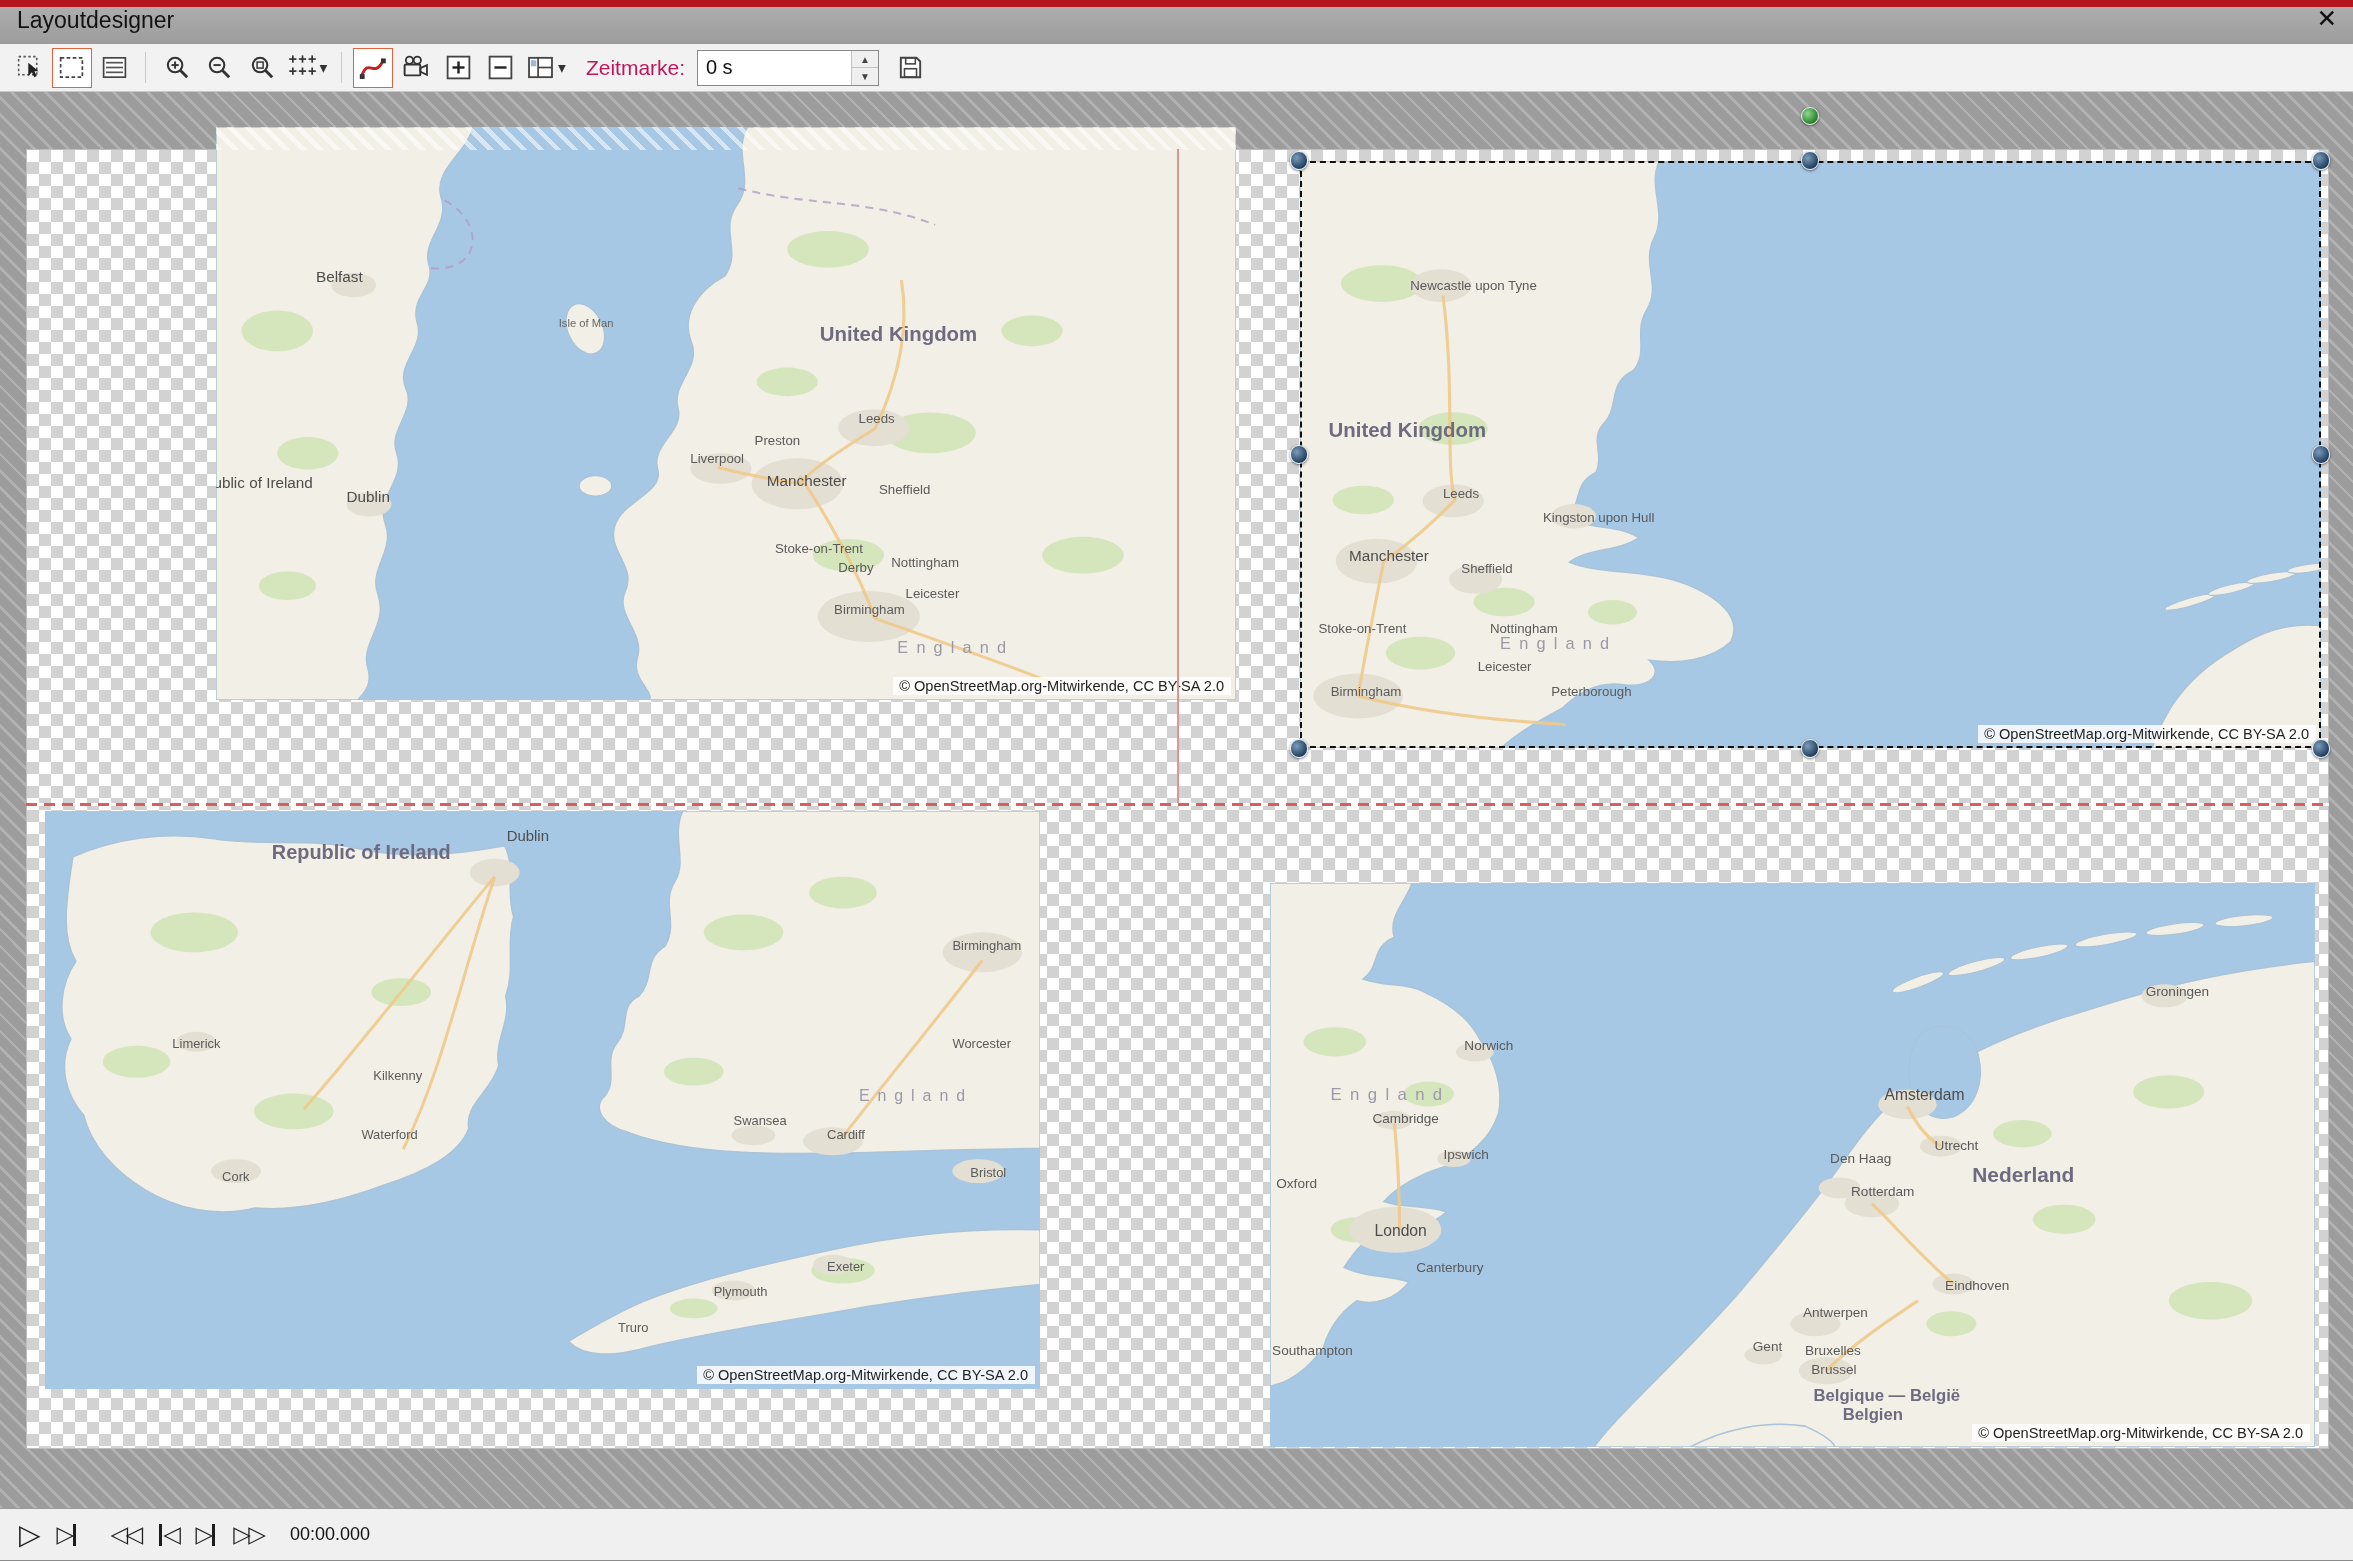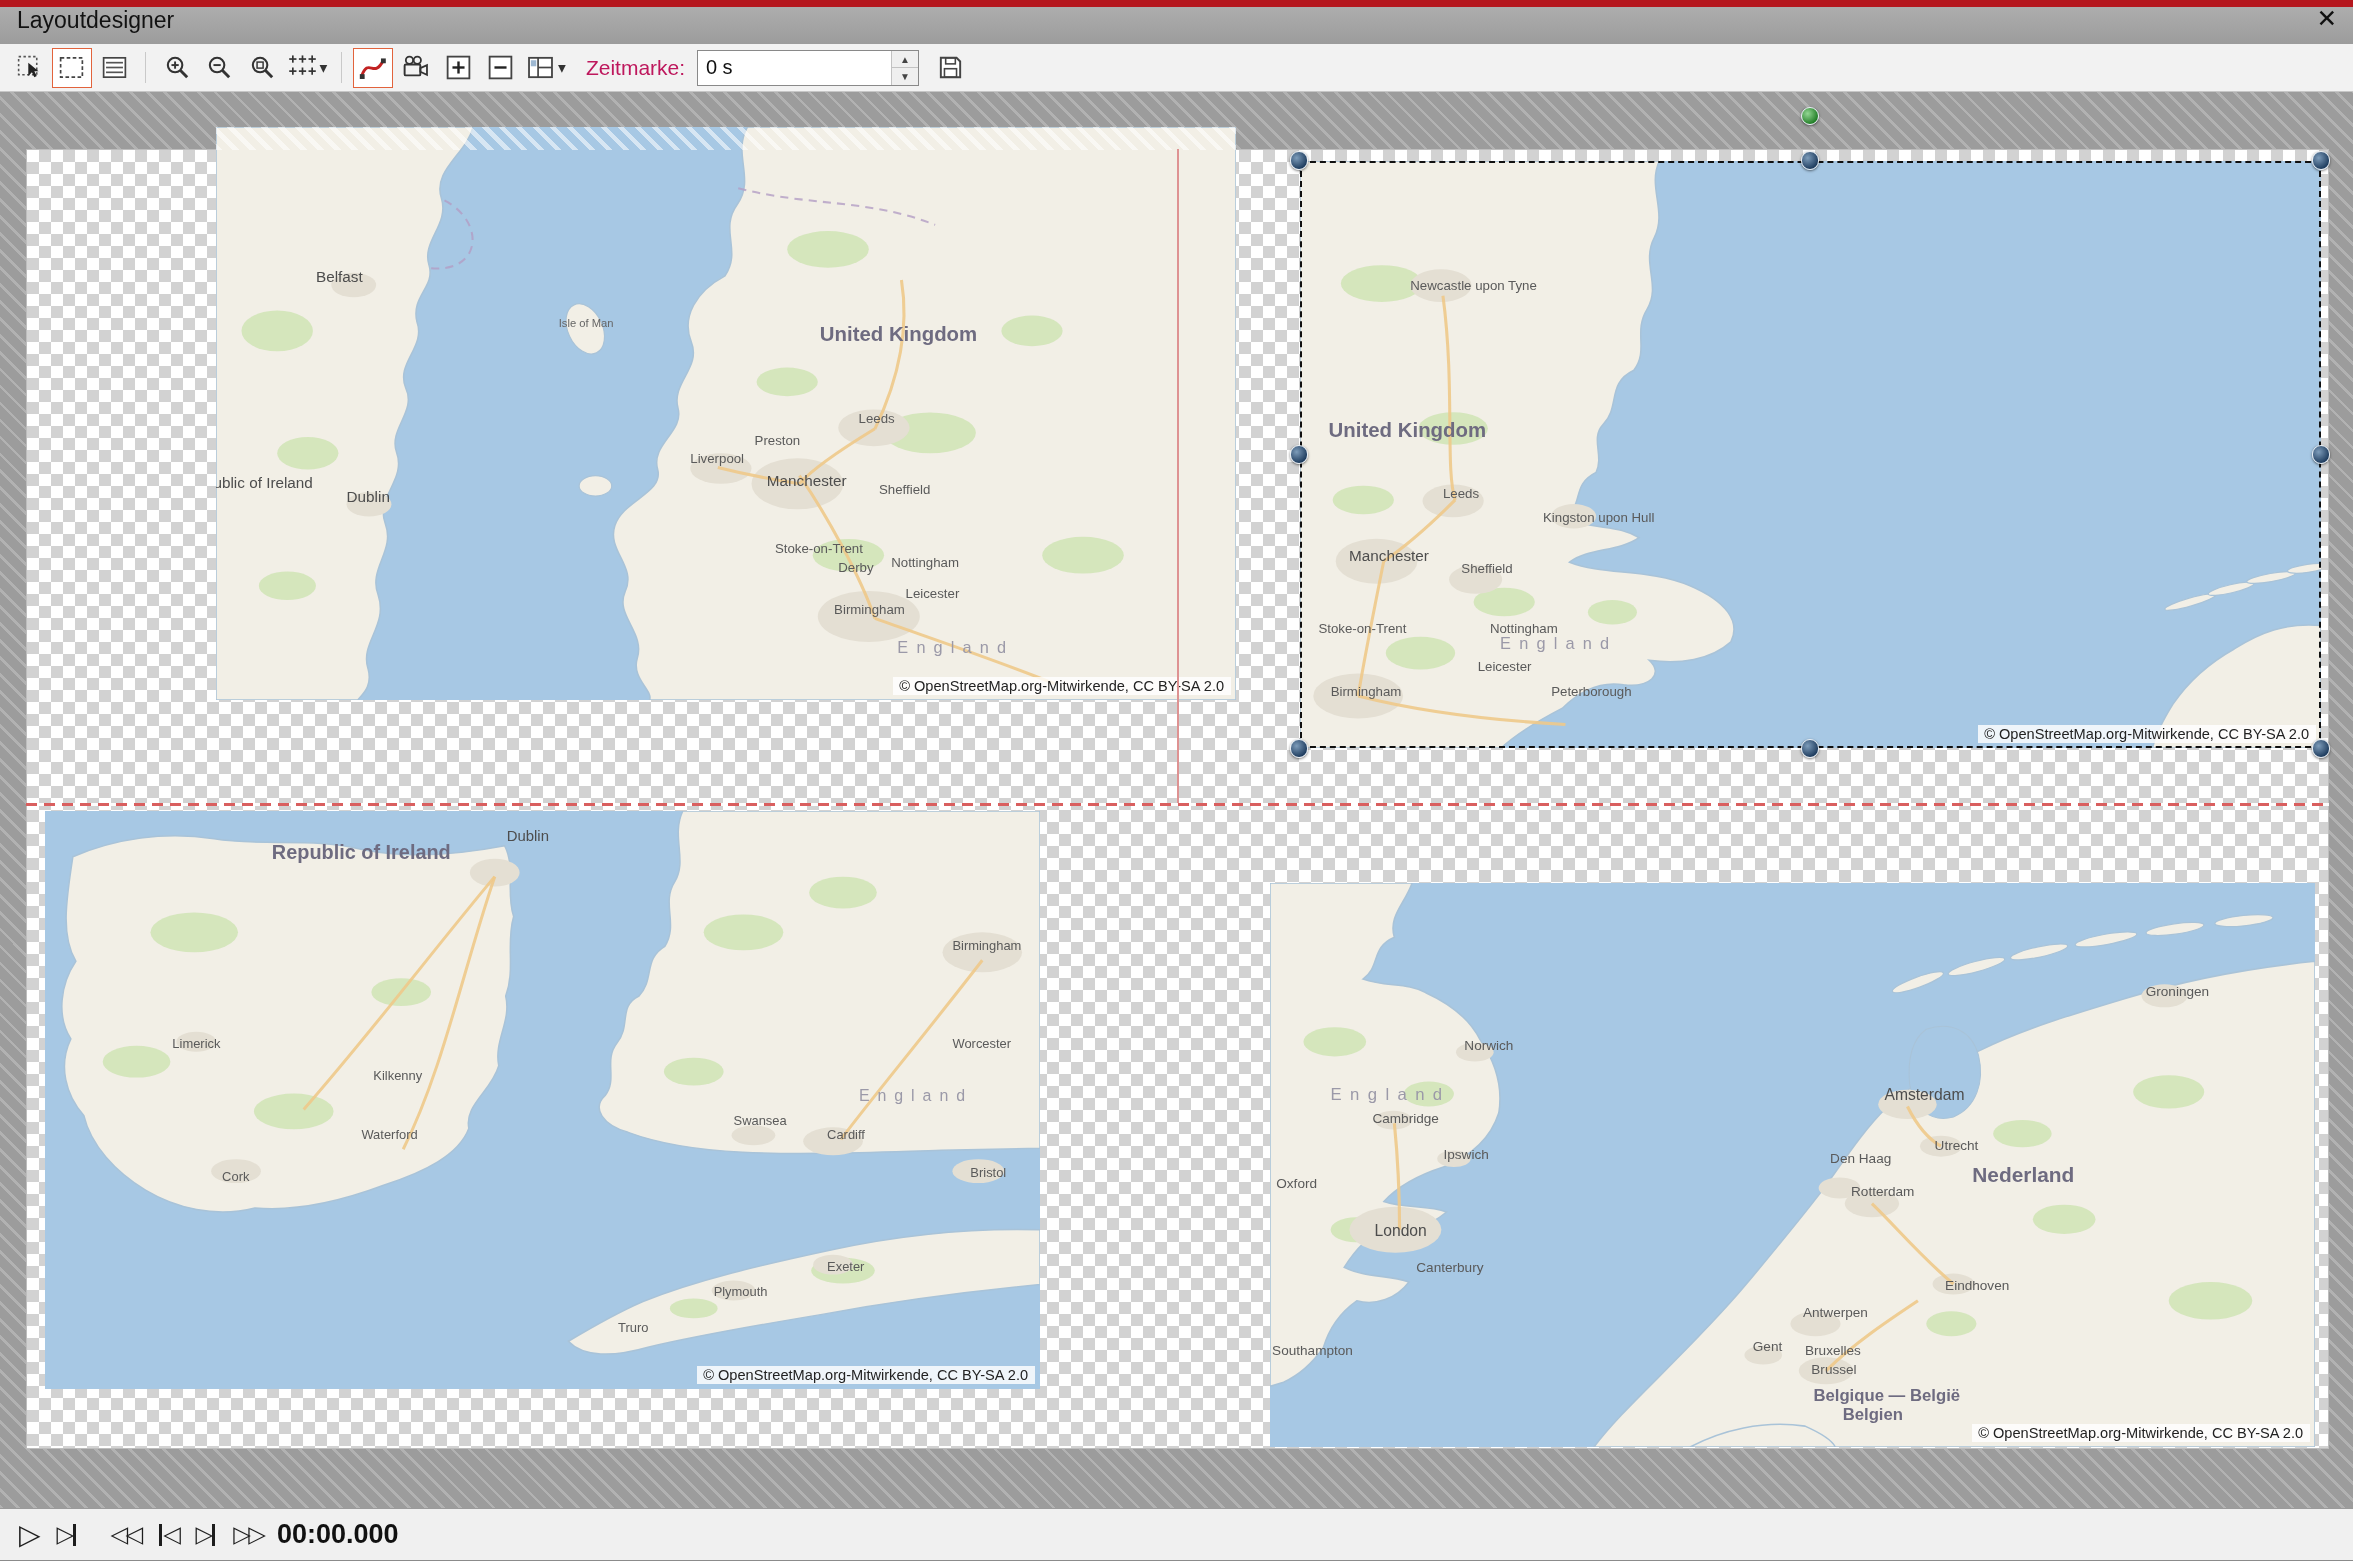--- a/index.html
+++ b/index.html
@@ -12,21 +12,21 @@
   .titlebar .close {margin-left:auto; font-size:24.6px; color:#111; cursor:pointer; line-height:1;}
 
   
   .toolbar {height:48px; background:#f2f2f2; border-bottom:0.9px solid #c6c6c6; display:flex; align-items:center; padding:0 9px; gap:2.7px; box-sizing:border-box;}
   .tb-btn {display:flex; align-items:center; justify-content:center; height:40px; min-width:40px; background:transparent; border:0.9px solid transparent; padding:1.8px; font-family:inherit;}
   .tb-btn.active {border:0.9px solid #e2633c; background:#ffffff;}
   .tb-btn svg {display:block;}
   .tb-caret {font-size:15.5px; color:#333; margin-left:2.7px;}
   .sep {width:0.9px; height:31px; background:#c9c9c9; margin:0 8.2px;}
   .tb-label {font-size:21px; color:#be185d; margin:0 9px 0 14.6px;}
-  .tb-input-wrap {display:flex; align-items:stretch; height:36px; border:0.9px solid #898989; background:#fff; box-sizing:border-box;gap:40px;}
+  .tb-input-wrap {display:flex; align-items:stretch; height:36px; border:0.9px solid #898989; background:#fff; box-sizing:border-box;}
   input.tb-input {width:137px; border:none; outline:none; font-size:20px; padding:0 8.2px; font-family:inherit; color:#111;}
   .spinner {display:flex; flex-direction:column; width:25.5px; border-left:0.9px solid #c2c2c2;}
   .spin-btn {flex:1; display:flex; align-items:center; justify-content:center; font-size:10px; color:#444; background:#efefef; cursor:pointer;}
   .spin-btn + .spin-btn {border-top:0.9px solid #c2c2c2;}
 
   
   .canvas {position:relative; height:1416px; background-color:#9c9c9c; overflow:hidden;
            background-image:repeating-linear-gradient(45deg, rgba(255,255,255,0.22) 0 2.7px, transparent 2.7px 12px);}
   .page {position:absolute; left:25.5px; top:57px; width:2303px; height:1300px; z-index:1;
          background-color:#ffffff;
@@ -70,21 +70,21 @@
   text.tiny    {font-size:11px; fill:#666;    font-family:"Liberation Sans",sans-serif;}
   text.country {font-size:20px; fill:#6e6b80; font-weight:bold; font-family:"Liberation Sans",sans-serif;}
   text.country-sm {font-size:16px; fill:#6e6b80; font-weight:bold; font-family:"Liberation Sans",sans-serif;}
   text.region  {font-size:16px; fill:#9b99a8; letter-spacing:8px; font-family:"Liberation Sans",sans-serif;}
 
   
   .playbar {height:52px; background:#f0f0f0; border-top:0.9px solid #9a9a9a; display:flex; align-items:center; padding:0 11px; gap:3.6px; box-sizing:border-box;}
   .pb-btn {display:flex; align-items:center; justify-content:center; height:42px; min-width:35px; font-size:28px; color:#1d1d1d; background:transparent; border:none; font-family:inherit; letter-spacing:-2.7px;}
   .pb-btn.small {font-size:23px;}
   .pb-bar {width:2.7px; height:22px; background:#1d1d1d; margin:0 1.8px;}
-  .pb-time {font-size:27px; color:#111; margin-left:4px;font-weight:bold;}
+  .pb-time {font-size:18px; color:#111; margin-left:17px;}
   .pb-gap {width:12.8px;}
 </style>
 </head>
 <body>
 
 <div class="window">
 
   <div class="red-top"></div>
 
   <div class="titlebar">

